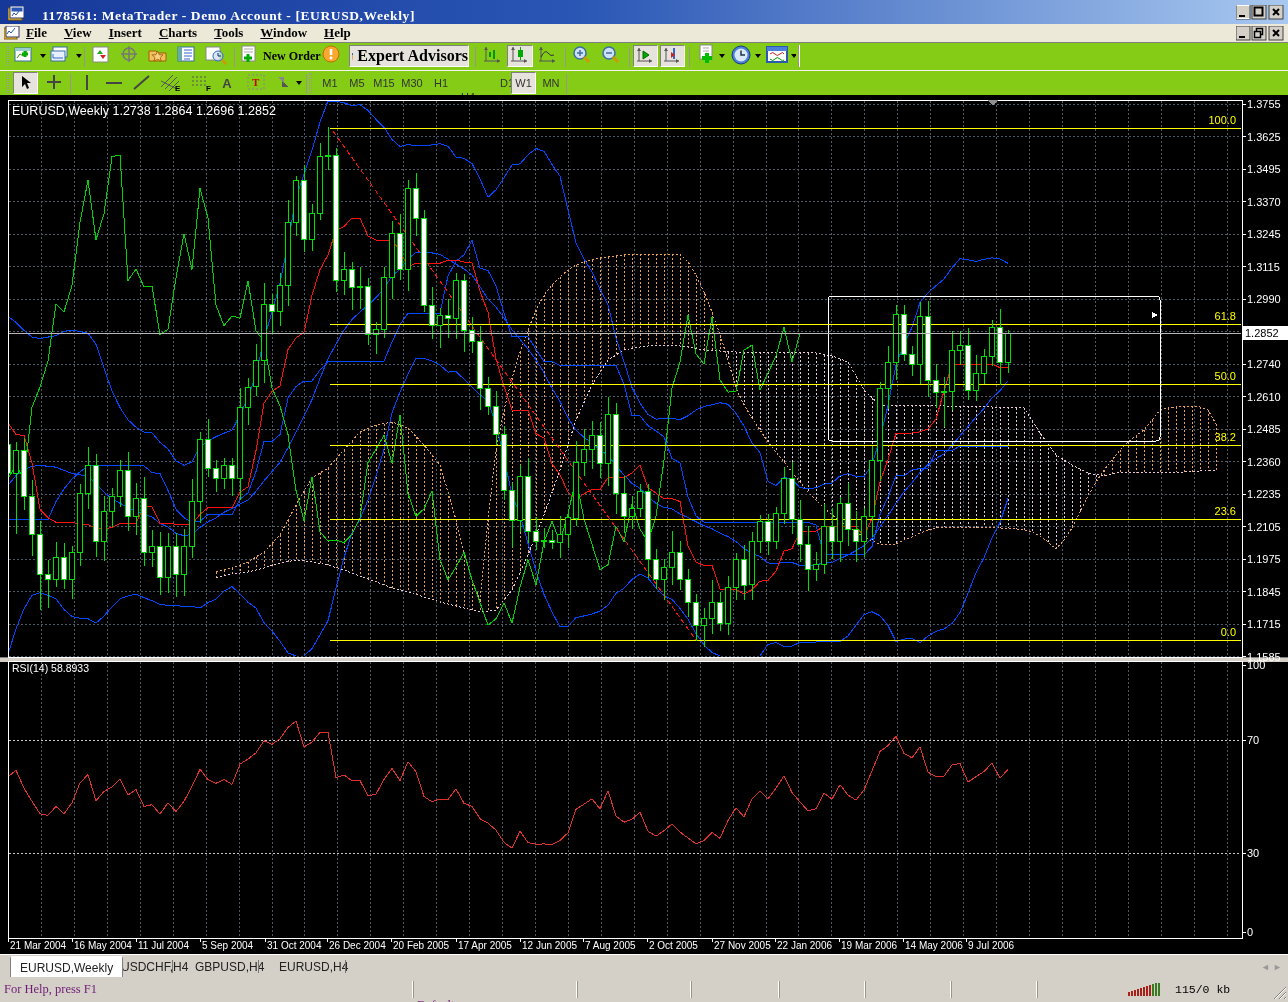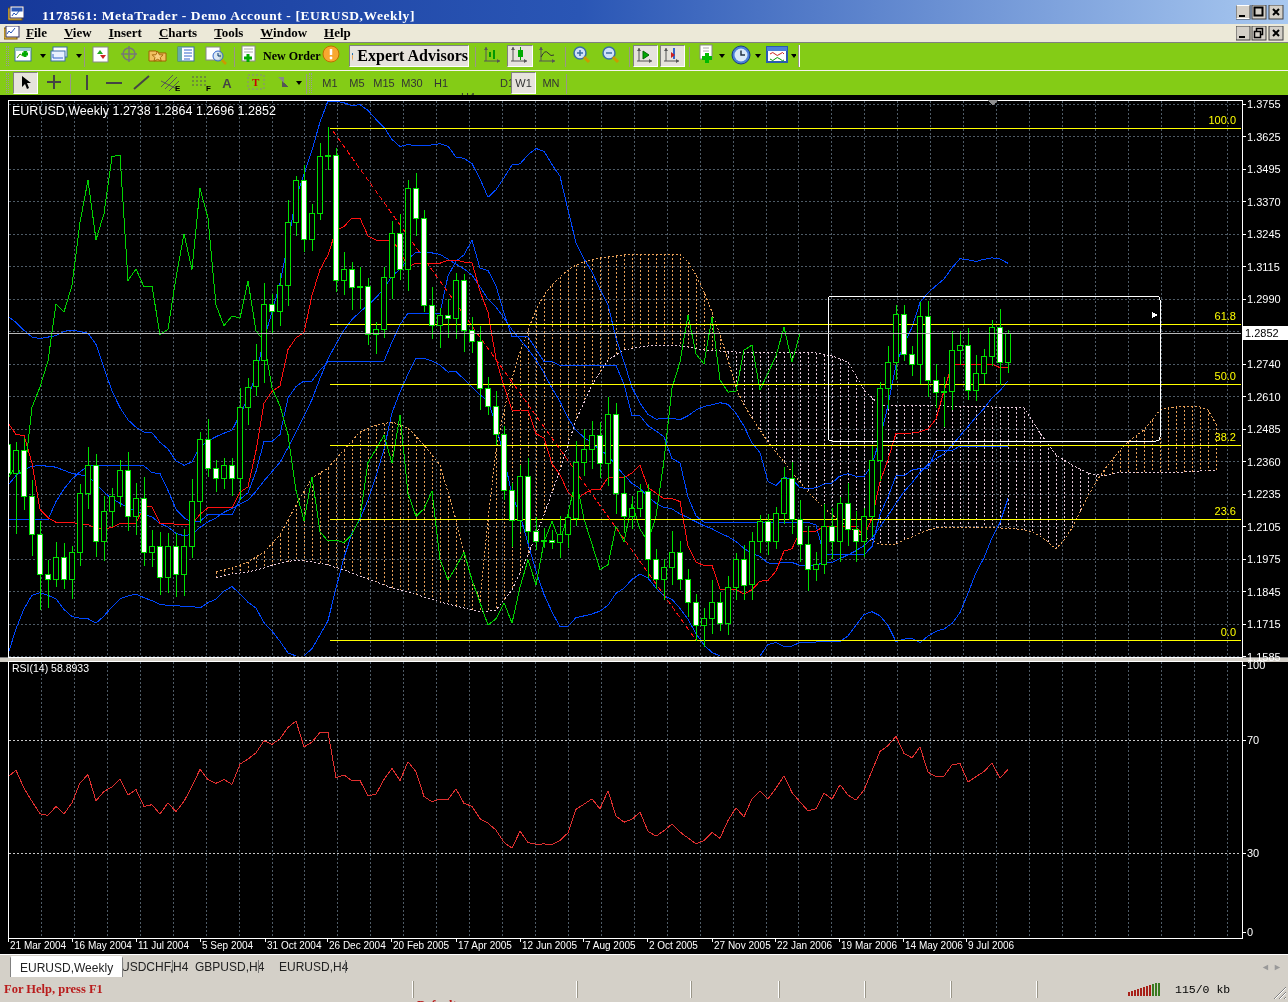--- a/index.html
+++ b/index.html
@@ -15,21 +15,21 @@
 .pressed{border:1px solid #808080;border-right-color:#fff;border-bottom-color:#fff;background:#e6e3dc}
 .grip{position:absolute;width:3px;border-left:1px dotted #999;border-right:1px dotted #999;height:20px}
 .sep{position:absolute;width:1px;background:#9a9689;height:20px}
 .lbl{font-family:"Liberation Serif",serif;font-weight:bold;font-size:13px;color:#000;white-space:nowrap}
 .tf{font-size:11px;color:#333;font-family:"Liberation Sans",sans-serif}
 .tabbar{position:absolute;left:0;top:954px;width:1288px;height:24px;background:#d4d0c8;border-top:1px solid #fff}
 .tab{position:absolute;top:1px;height:21px;display:flex;align-items:center;font-size:12px;color:#222;padding:0 9px}
 .tabactive{background:#fff;border:1px solid #808080;border-bottom:none;border-top:2px solid #fff;box-shadow:inset 1px 0 0 #fff;z-index:2;font-weight:normal;border-radius:2px 2px 0 0}
 .statusbar{position:absolute;left:0;top:978px;width:1288px;height:24px;background:#d4d0c8}
 .statusbar .cell{position:absolute;top:3px;height:17px;border-left:1px solid #9a9689;box-shadow:-1px 0 0 #fff}
-.st{font-family:"Liberation Serif",serif;font-weight:bold;font-size:12.5px;color:#b91c1c;white-space:nowrap}
+.st{font-family:"Liberation Serif",serif;font-weight:normal;font-size:12.5px;color:#701a75;white-space:nowrap}
 </style></head>
 <body>
 <div class="titlebar">
  <svg width="16" height="16" style="margin:4px 6px 0 8px">
       <rect x="0" y="2" width="14" height="12" fill="#f7c84a" stroke="#7a5a00"></rect>
       <rect x="2" y="0" width="14" height="12" fill="#fff" stroke="#336"></rect>
       <rect x="3.5" y="1.5" width="11" height="4" fill="#2a56b5"></rect>
       <path d="M4,10 l2,-3 l2,2 l3,-4" stroke="#2a56b5" fill="none"></path>
     </svg>
  <div class="txt">1178561: MetaTrader - Demo Account - [EURUSD,Weekly]</div>

